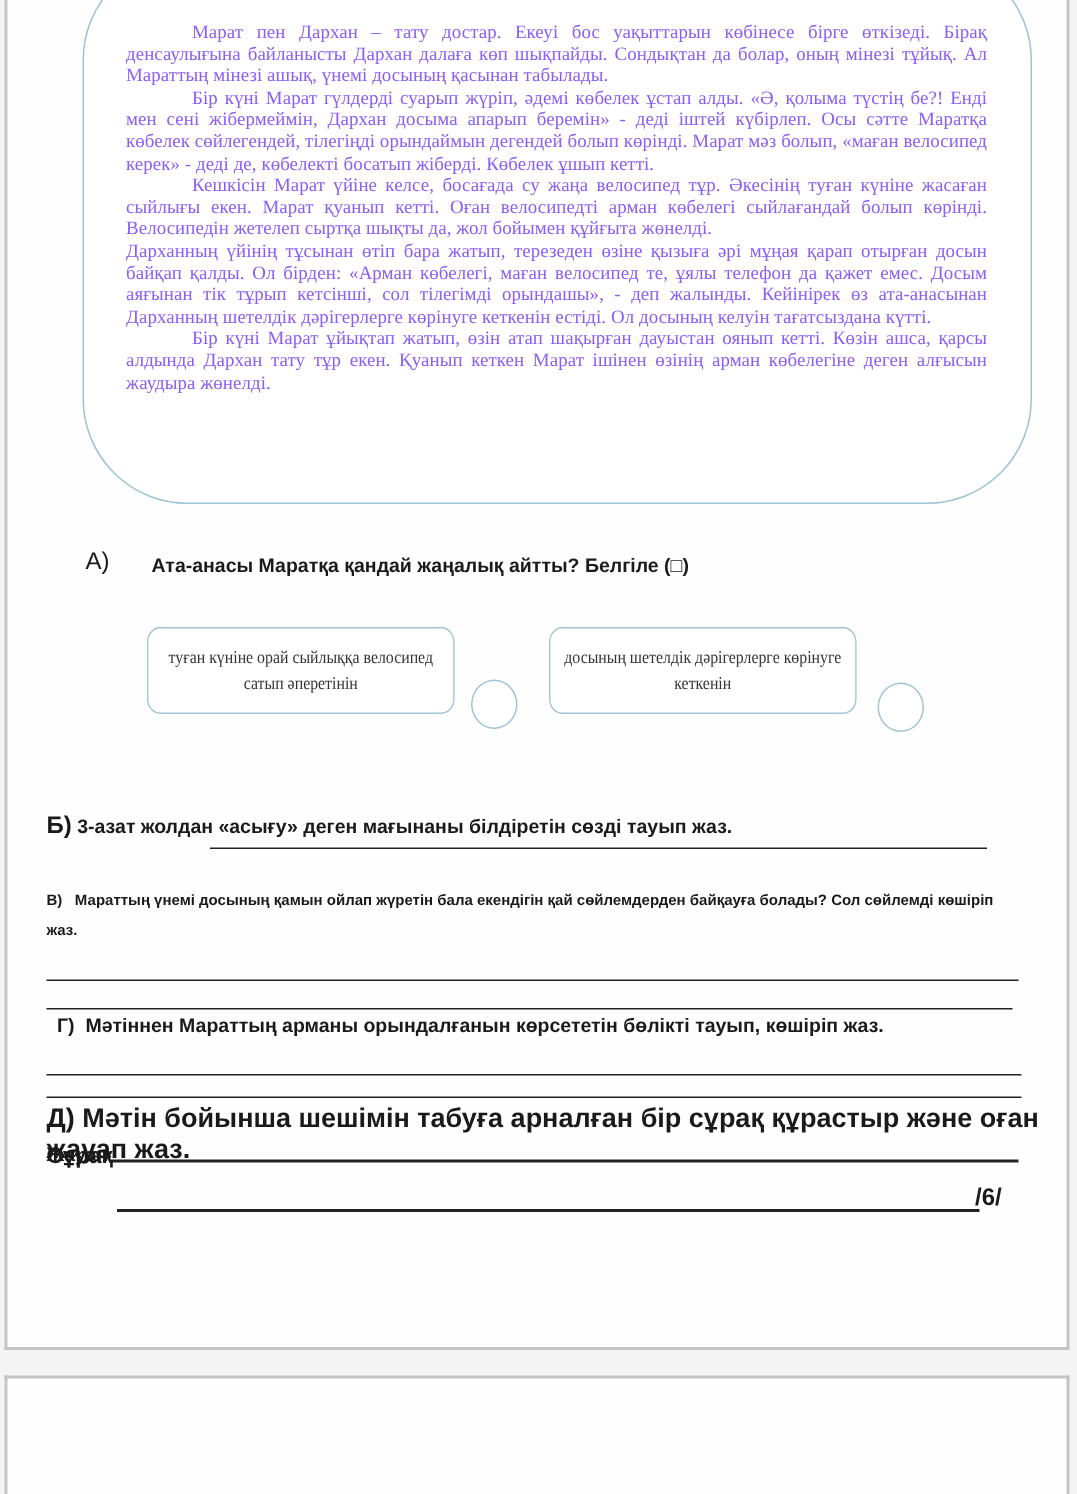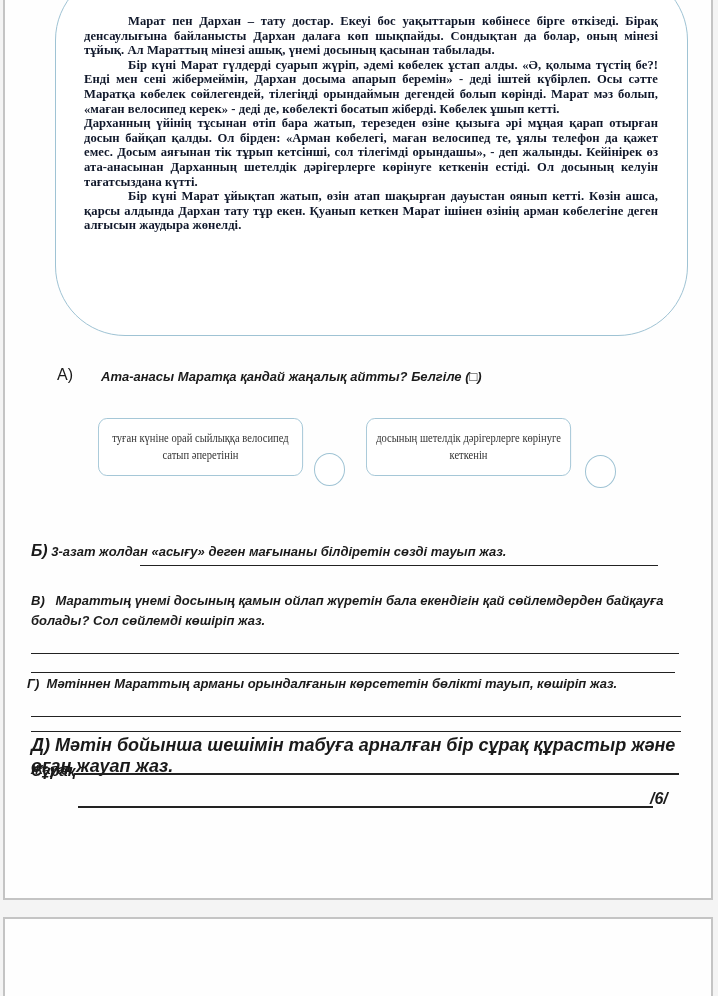--- a/index.html
+++ b/index.html
@@ -21,58 +21,58 @@
     border:2px solid #c4c4c4; border-bottom:none;
     box-sizing:border-box;
   }
   .story {
     position:absolute; left:50px; top:-30px; width:633px; height:366px;
     border:1.5px solid #9fc3d4; border-radius:70px;
     box-sizing:border-box; background:#fff;
   }
   .story-text {
     position:absolute; left:79px; top:14px; width:574px;
-    font-size:12.6px; line-height:14.6px; color:#0f172a; text-align:justify;
+    font-size:12.6px; line-height:14.6px; color:#8b5cf6; text-align:justify;
     letter-spacing:0.05px;
-    font-weight:bold;
   }
   .story-text p { margin:0; }
   .story-text p.ind { text-indent:44px; }
   .q { position:absolute; font-family:"Liberation Sans", sans-serif; color:#1a1a1a; }
-  .bi { font-weight:bold; font-style:italic; }
+  .bi { font-weight:bold; }
   .qa-label { left:52px; top:366px; font-size:16px; }
   .qa-text { left:96px; top:369px; font-size:13px; }
   .opt {
     position:absolute; width:233px; height:58px;
     border:1.5px solid #9fc3d4; border-radius:10px; background:#fff;
     box-sizing:border-box;
     font-family:"Liberation Serif", serif; font-size:12px; line-height:17px;
     text-align:center; padding-top:11px; color:#333; transform:scaleX(0.88); transform-origin:left top;
   }
   .opt1 { left:93px; top:418px; }
   .opt2 { left:361px; top:418px; }
   .opt-text { display:block; }
   .circ {
     position:absolute; width:31px; height:33px; border:1.5px solid #9fc3d4; border-radius:50%;
     background:#fff; box-sizing:border-box;
   }
   .c1 { left:309px; top:453px; }
   .c2 { left:580px; top:455px; }
   .line { position:absolute; height:0; border-top:1.5px solid #222; }
-  .qtext { font-size:13px; line-height:20px; }
+  .qtext { font-size:10px; line-height:20px; }
 </style>
 </head>
 <body>
 
 <div class="page">
 
   <div class="story"></div>
   <div class="story-text">
     <p class="ind">Марат пен Дархан – тату достар. Екеуі бос уақыттарын көбінесе бірге өткізеді. Бірақ денсаулығына байланысты Дархан далаға көп шықпайды. Сондықтан да болар, оның мінезі тұйық. Ал Мараттың мінезі ашық, үнемі досының қасынан табылады.</p>
     <p class="ind">Бір күні Марат гүлдерді суарып жүріп, әдемі көбелек ұстап алды. «Ә, қолыма түстің бе?! Енді мен сені жібермеймін, Дархан досыма апарып беремін» - деді іштей күбірлеп. Осы сәтте Маратқа көбелек сөйлегендей, тілегіңді орындаймын дегендей болып көрінді. Марат мәз болып, «маған велосипед керек» - деді де, көбелекті босатып жіберді. Көбелек ұшып кетті.</p>
+    <p class="ind">Кешкісін Марат үйіне келсе, босағада су жаңа велосипед тұр. Әкесінің туған күніне жасаған сыйлығы екен. Марат қуанып кетті. Оған велосипедті арман көбелегі сыйлағандай болып көрінді. Велосипедін жетелеп сыртқа шықты да, жол бойымен құйғыта жөнелді.</p>
     <p>Дарханның үйінің тұсынан өтіп бара жатып, терезеден өзіне қызыға әрі мұңая қарап отырған досын байқап қалды. Ол бірден: «Арман көбелегі, маған велосипед те, ұялы телефон да қажет емес. Досым аяғынан тік тұрып кетсінші, сол тілегімді орындашы», - деп жалынды. Кейінірек өз ата-анасынан Дарханның шетелдік дәрігерлерге көрінуге кеткенін естіді. Ол досының келуін тағатсыздана күтті.</p>
     <p class="ind">Бір күні Марат ұйықтап жатып, өзін атап шақырған дауыстан оянып кетті. Көзін ашса, қарсы алдында Дархан тату тұр екен. Қуанып кеткен Марат ішінен өзінің арман көбелегіне деген алғысын жаудыра жөнелді.</p>
   </div>
 
   <div class="q qa-label">А)</div>
   <div class="q qa-text bi">Ата-анасы Маратқа қандай жаңалық айтты? Белгіле (□)</div>
 
   <div class="opt opt1">
     <span class="opt-text">туған күніне орай сыйлыққа велосипед сатып әперетінін</span>
   </div>
@@ -89,21 +89,21 @@
   </div>
   <div class="line" style="left:135px; width:518px; top:565px;"></div>
 
   <div class="q bi qtext" style="left:26px; top:591px; width:640px;">
     <span>В)</span>&nbsp;&nbsp;
     <span>Мараттың үнемі досының қамын ойлап жүретін бала екендігін қай сөйлемдерден байқауға болады? Сол сөйлемді көшіріп жаз.</span>
   </div>
   <div class="line" style="left:26px; width:648px; top:653px;"></div>
   <div class="line" style="left:26px; width:644px; top:672px;"></div>
 
-  <div class="q bi" style="left:22px; top:676px; font-size:13px;">
+  <div class="q bi" style="left:33px; top:676px; font-size:13px;">
     <span>Г)</span>&nbsp;
     <span>Мәтіннен Мараттың арманы орындалғанын көрсететін бөлікті тауып, көшіріп жаз.</span>
   </div>
   <div class="line" style="left:26px; width:650px; top:716px;"></div>
   <div class="line" style="left:26px; width:650px; top:731px;"></div>
 
   <div class="q bi" style="left:26px; top:735px; font-size:18px;">
     <span>Д)</span>
     <span>Мәтін бойынша шешімін табуға арналған бір сұрақ құрастыр және оған жауап жаз.</span>
   </div>

